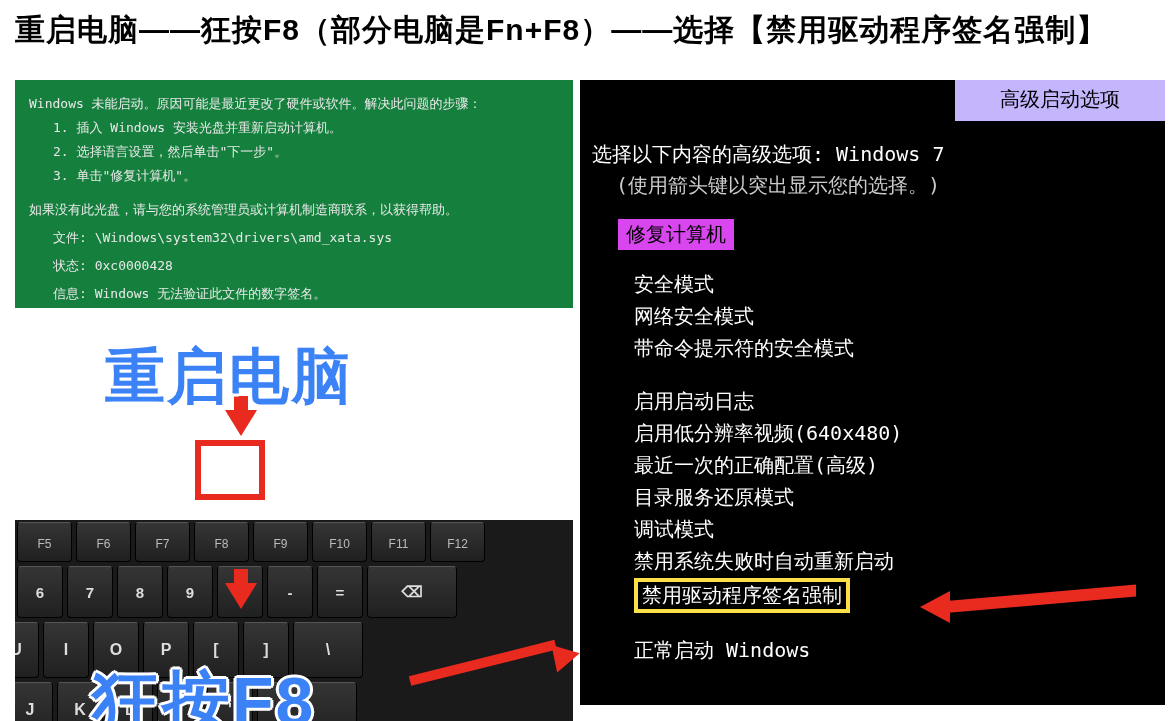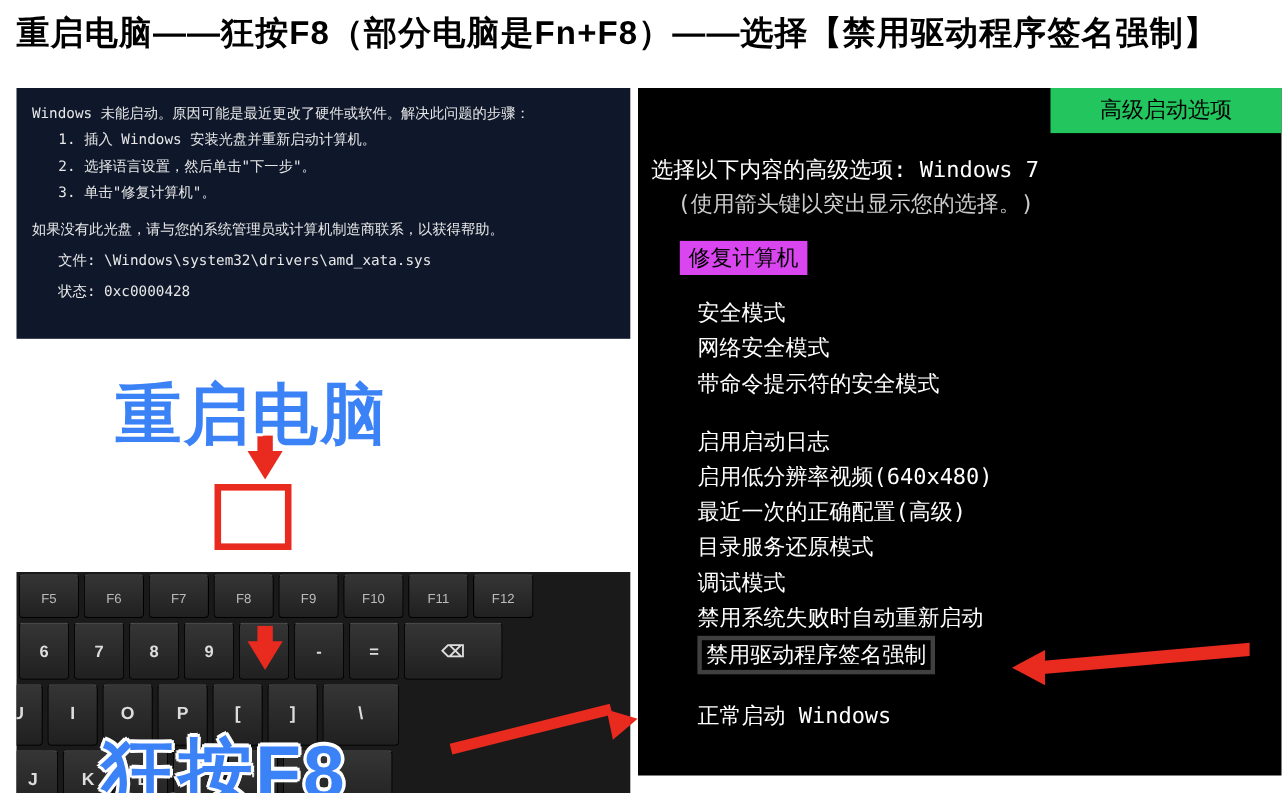--- a/index.html
+++ b/index.html
@@ -32,21 +32,21 @@
       width: 585px;
       height: 625px;
       background: #000;
       color: #fff;
       font-family: "SimSun", "Consolas", monospace;
       font-size: 20px;
       line-height: 1.55;
     }
     
     .error-screen {
-      background: #0f172a;
+      background: #15803d;
       color: #e8e8e8;
       height: 228px;
       padding: 12px 14px;
       font-family: "SimSun", monospace;
       font-size: 13px;
       line-height: 1.85;
       position: relative;
     }
     .error-screen .ol-item { padding-left: 24px; }
     .error-screen .foot { margin-top: 10px; }
@@ -120,42 +120,42 @@
       position: absolute;
       border: 6px solid #e82a1f;
       width: 70px;
       height: 60px;
       left: 195px;
       top: 440px;
       z-index: 8;
     }
     
     .rp-header {
-      background: #22c55e;
+      background: #c4b5fd;
       color: #000;
       text-align: center;
       font-size: 20px;
       padding: 4px 0 6px;
       margin-left: 375px;
     }
     .rp-body { padding: 18px 12px; }
     .rp-sub { color: #ccc; margin-left: 24px; }
     .rp-repair {
       display: inline-block;
       background: #d946ef;
       color: #000;
       padding: 0 8px;
       margin: 18px 0 18px 26px;
       text-align: right;
     }
     .rp-list { padding-left: 42px; }
     .rp-list div { margin: 1px 0; }
     .rp-gap { height: 20px; }
     .rp-highlight {
-      border: 4px solid #404040;
+      border: 4px solid #fde047;
       padding: 0 4px;
       display: inline-block;
       line-height: 1.35;
     }
     .rp-normal { padding-left: 42px; margin-top: 22px; }
     
     .arrow-left {
       position: absolute;
       left: 920px;
       top: 585px;
@@ -218,20 +218,24 @@
     <div class="ol-item">2. 选择语言设置，然后单击"下一步"。</div>
     <div class="ol-item">3. 单击"修复计算机"。</div>
     <div class="foot">如果没有此光盘，请与您的系统管理员或计算机制造商联系，以获得帮助。</div>
     <div class="kv">
       <span>文件:</span>
       <span>\Windows\system32\drivers\amd_xata.sys</span>
     </div>
     <div class="kv">
       <span>状态:</span>
       <span>0xc0000428</span>
+    </div>
+    <div class="kv">
+      <span>信息:</span>
+      <span>Windows 无法验证此文件的数字签名。</span>
     </div>
   </div>
 
   <div class="keyboard">
     <div class="krow fn">
       <div class="key">F5</div>
       <div class="key">F6</div>
       <div class="key">F7</div>
       <div class="key">F8</div>
       <div class="key">F9</div>

